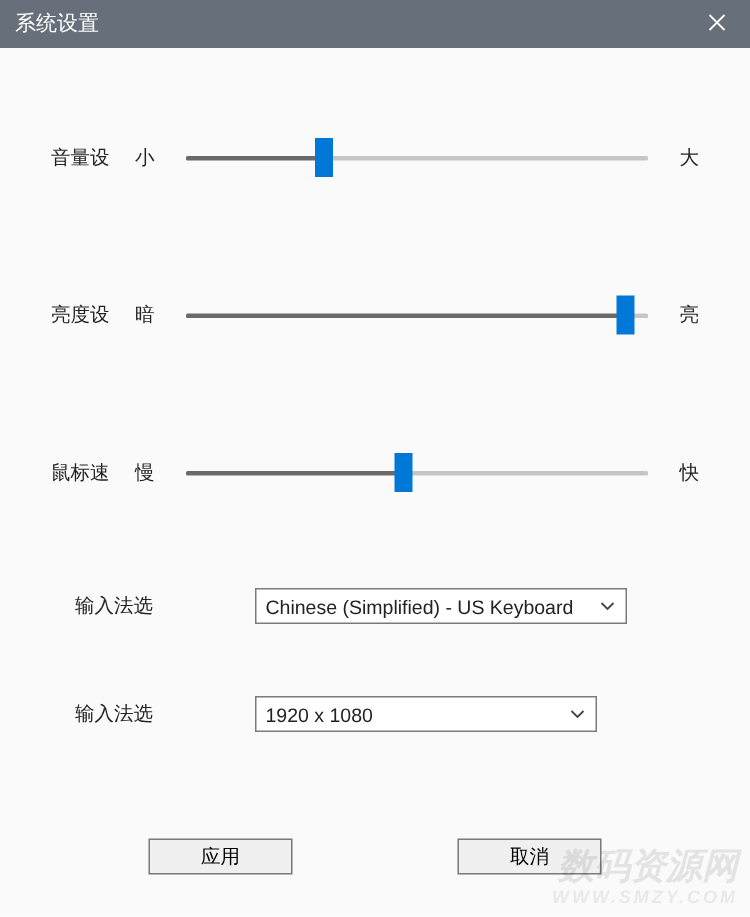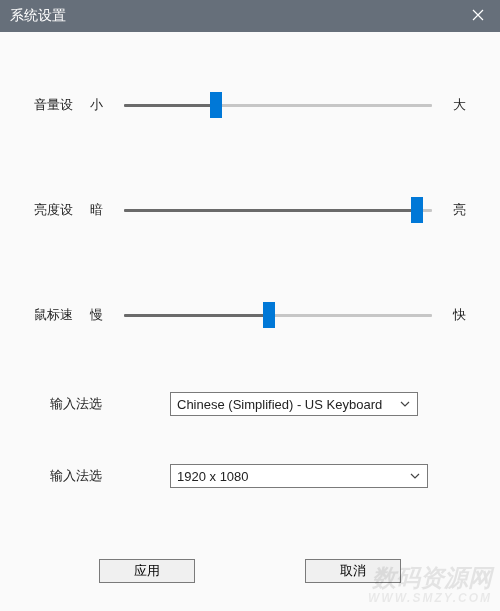--- a/index.html
+++ b/index.html
@@ -183,21 +183,21 @@
       <span class="chev">
         <svg viewBox="0 0 10 6">
             <path d="M1 1 L5 5 L9 1" stroke="#444" stroke-width="1.2" fill="none"></path>
           </svg>
       </span>
     </div>
   </div>
 
   <div class="field" style="top:432px">
     <span class="lbl">输入法选</span>
-    <div class="combo" style="width:258px">
+    <div class="combo" style="width:228px">
       <span>1920 x 1080</span>
       <span class="chev">
         <svg viewBox="0 0 10 6">
             <path d="M1 1 L5 5 L9 1" stroke="#444" stroke-width="1.2" fill="none"></path>
           </svg>
       </span>
     </div>
   </div>
 
   <div class="btnbar">

